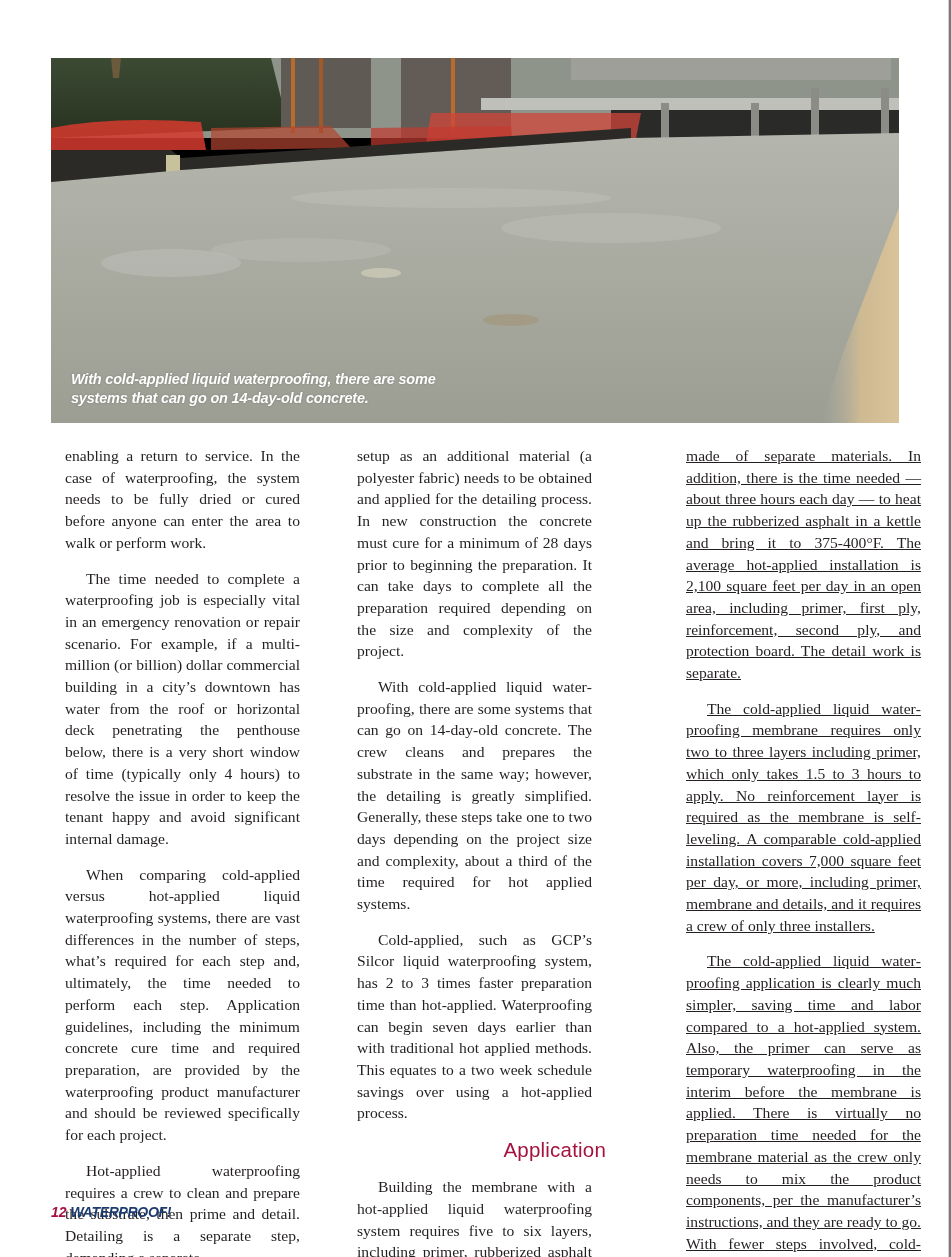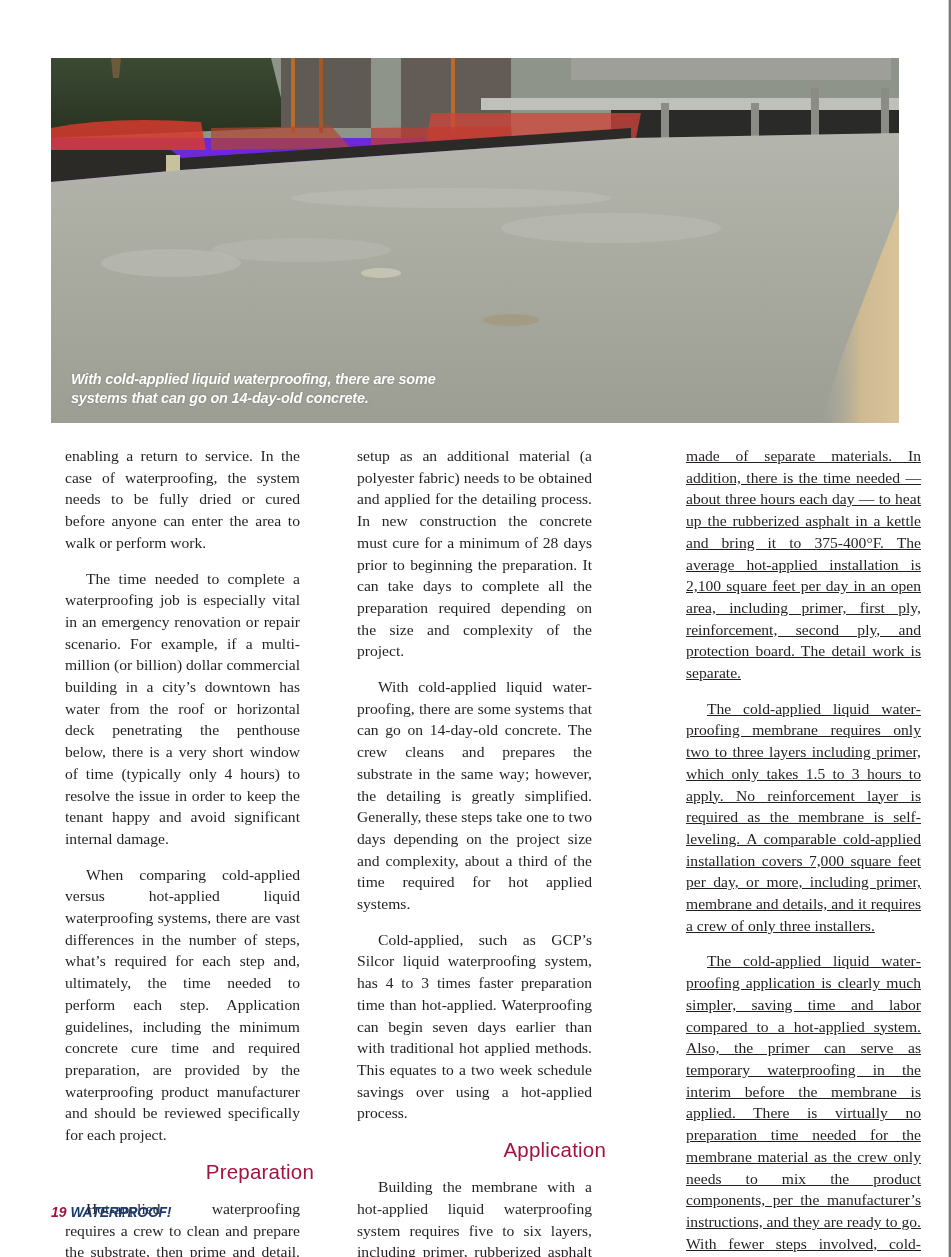--- a/index.html
+++ b/index.html
@@ -1,20 +1,20 @@
 <!DOCTYPE html>
 <html><head>
   <meta charset="utf-8">
   <style>
     html, body { margin: 0; padding: 0; background: #ffffff; }
     body { width: 951px; height: 1257px; position: relative; overflow: hidden; }
     .page-edge { position: absolute; top: 0; right: 0; width: 2px; height: 1257px; background: #7a7a7a; }
     .page-edge-inner { position: absolute; top: 0; right: 2px; width: 1px; height: 1257px; background: #cfcfcf; }
 
-    .photo { position: absolute; left: 51px; top: 58px; width: 848px; height: 365px; overflow: hidden; background: #6d28d9; }
+    .photo { position: absolute; left: 51px; top: 58px; width: 848px; height: 365px; overflow: hidden; background: #000000; }
     .photo svg { position: absolute; left: 0; top: 0; width: 848px; height: 365px; }
     .caption { position: absolute; left: 20px; top: 312px; width: 420px; color: #ffffff; font-family: "Liberation Sans", sans-serif; font-weight: bold; font-style: italic; font-size: 14.5px; line-height: 19px; letter-spacing: -0.2px; text-shadow: 0 0 2px rgba(0,0,0,0.25); }
 
     .col { position: absolute; top: 431px; width: 263px; font-family: "Liberation Serif", serif; font-size: 15.6px; line-height: 21.7px; color: #231f20; }
     .col1 { left: 51px; }
     .col2 { left: 343px; }
     .col3 { left: 672px; text-decoration: underline; }
     .col p { margin: 14px; text-align: justify; text-align-last: left; hyphens: manual; }
     .col p.indent { text-indent: 21px; }
     .col h2 { margin: 13px 0 0 0; font-family: "Liberation Sans", sans-serif; font-weight: normal; font-size: 20.5px; line-height: 24px; color: #a5123f; letter-spacing: 0.2px; text-align: right; }
@@ -85,32 +85,31 @@
 
     <path d="M848,150 L790,300 L770,365 L848,365 Z" fill="url(#sand)"></path>
   </svg>
   <div class="caption">With cold-applied liquid waterproofing, there are some systems that can go on 14-day-old concrete.</div>
 </div>
 
 <div class="col col1">
     <p>enabling a return to service. In the case of waterproofing, the system needs to be fully dried or cured before anyone can enter the area to walk or perform work.</p>
     <p class="indent">The time needed to complete a waterproofing job is especially vital in an emergency renovation or repair scenario. For example, if a multi-million (or billion) dollar commercial building in a city’s downtown has water from the roof or horizontal deck penetrating the penthouse below, there is a very short window of time (typically only 4 hours) to resolve the issue in order to keep the tenant happy and avoid significant internal damage.</p>
     <p class="indent">When comparing cold-applied versus hot-applied liquid waterproofing systems, there are vast differences in the number of steps, what’s required for each step and, ultimately, the time needed to perform each step. Application guidelines, including the minimum concrete cure time and required preparation, are provided by the waterproofing product manufacturer and should be reviewed specifically for each project.</p>
-    <h2>Preparation</h2>
     <p class="indent">Hot-applied waterproofing requires a crew to clean and prepare the substrate, then prime and detail. Detailing is a separate step, demanding a separate</p>
   </div>
 <div class="col col2">
     <p>setup as an additional material (a polyester fabric) needs to be obtained and applied for the detailing process. In new construction the concrete must cure for a minimum of 28 days prior to beginning the preparation. It can take days to complete all the preparation required depending on the size and complexity of the project.</p>
     <p class="indent">With cold-applied liquid water­proofing, there are some systems that can go on 14-day-old concrete. The crew cleans and prepares the substrate in the same way; however, the detailing is greatly simplified. Generally, these steps take one to two days depending on the project size and complexity, about a third of the time required for hot applied systems.</p>
-    <p class="indent">Cold-applied, such as GCP’s Silcor liquid waterproofing system, has 4 to 3 times faster preparation time than hot-applied. Waterproofing can begin seven days earlier than with traditional hot applied methods. This equates to a two week schedule savings over using a hot-applied process.</p>
+    <p class="indent">Cold-applied, such as GCP’s Silcor liquid waterproofing system, has 2 to 3 times faster preparation time than hot-applied. Waterproofing can begin seven days earlier than with traditional hot applied methods. This equates to a two week schedule savings over using a hot-applied process.</p>
     <h2>Application</h2>
     <p class="indent">Building the membrane with a hot-applied liquid waterproofing system requires five to six layers, including primer, rubberized asphalt and reinforcement, and the protection layers</p>
   </div>
 <div class="col col3">
     <p>made of separate materials. In addition, there is the time needed — about three hours each day — to heat up the rubberized asphalt in a kettle and bring it to 375-400°F. The average hot-applied installation is 2,100 square feet per day in an open area, including primer, first ply, reinforcement, second ply, and protection board. The detail work is separate.</p>
     <p class="indent">The cold-applied liquid water­proofing membrane requires only two to three layers including primer, which only takes 1.5 to 3 hours to apply. No reinforcement layer is required as the membrane is self-leveling. A comparable cold-applied installation covers 7,000 square feet per day, or more, including primer, membrane and details, and it requires a crew of only three installers.</p>
     <p class="indent">The cold-applied liquid water­proofing application is clearly much simpler, saving time and labor compared to a hot-applied system. Also, the primer can serve as temporary waterproofing in the interim before the membrane is applied. There is virtually no preparation time needed for the membrane material as the crew only needs to mix the product components, per the manufacturer’s instructions, and they are ready to go. With fewer steps involved, cold-applied is 3.5 to 4 times faster to install than hot-applied.</p>
   </div>
 
 <div class="footer">
-  <span class="num">19</span>
+  <span class="num">12</span>
   <span class="mag">WATERPROOF!</span>
 </div>
 
 </body></html>

